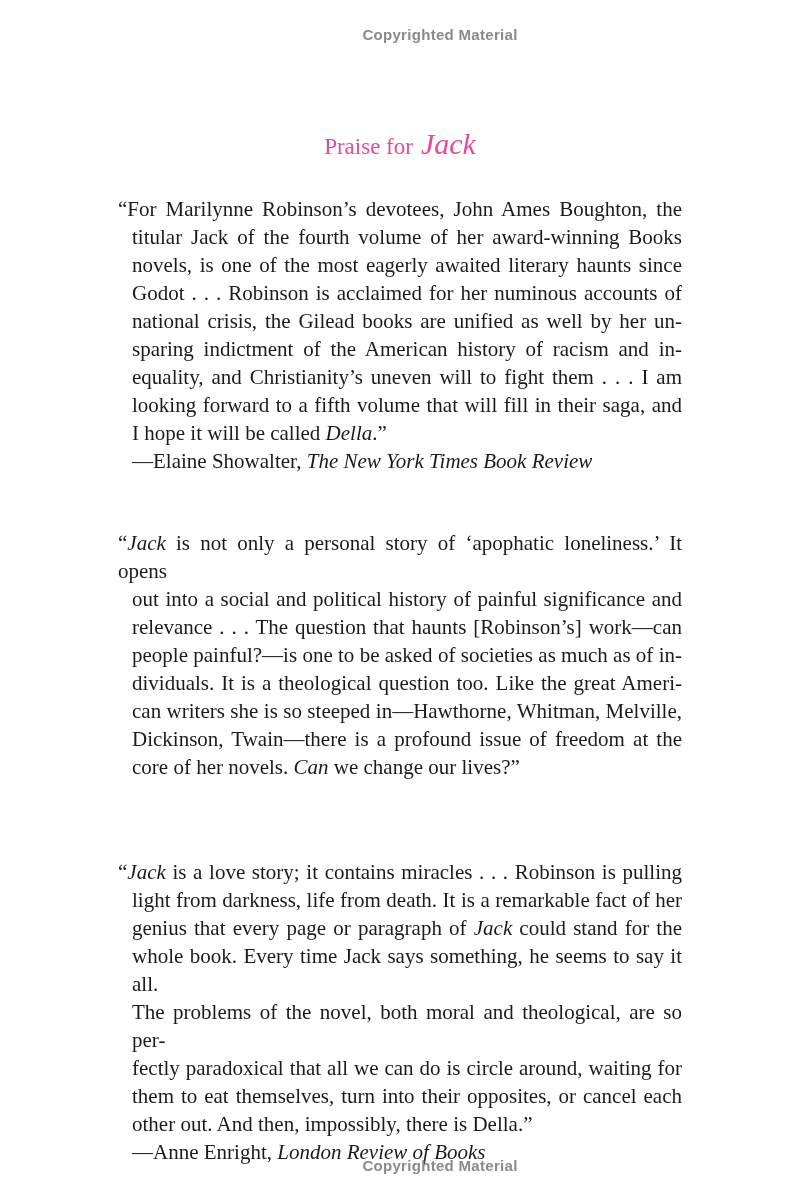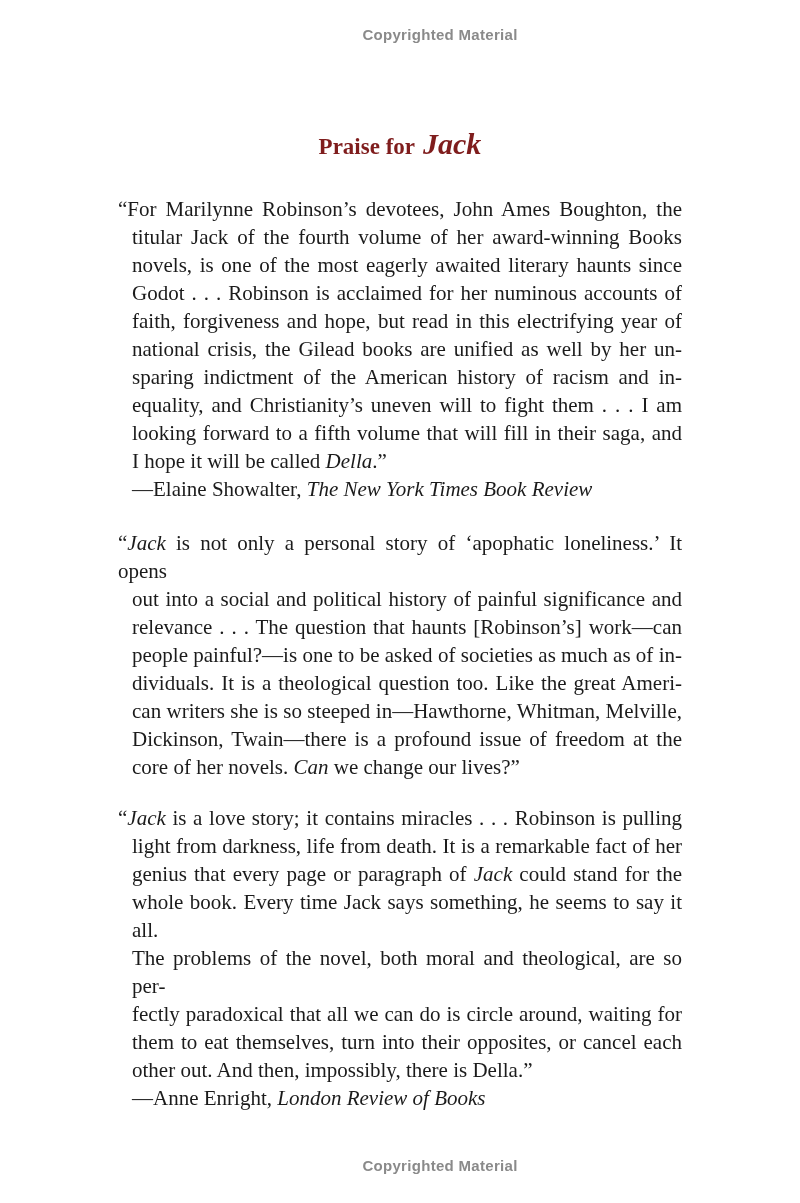--- a/index.html
+++ b/index.html
@@ -28,41 +28,41 @@
   }
   .banner.top { top: 26px; }
   .banner.bottom { top: 1157px; }
   .heading {
     position: absolute;
     top: 124px;
     left: 0;
     width: 100%;
     text-align: center;
     margin: 0;
-    font-weight: 700;
+    font-weight: 400;
     font-size: 23px;
     line-height: 40px;
-    color: #7f1d1d;
+    color: #ec4899;
   }
   .heading .book-title {
     font-style: italic;
     font-size: 30px;
     margin-left: 8px;
   }
   .quote {
     position: absolute;
     left: 118px;
     width: 550px;       
     padding-left: 14px; 
     font-size: 21px;
     line-height: 28px;
   }
   .q1 { top: 195px; }
   .q2 { top: 529px; }
-  .q3 { top: 804px; font-family: Liberation Serif, serif; }
+  .q3 { top: 858px; font-family: Liberation Serif, serif; }
   .ln {
     text-align: justify;
     text-align-last: justify;
   }
   .ln.first { margin-left: -14px; }
   .ln.last  { text-align-last: auto; }
   .attr { text-align: left; }
   i { font-style: italic; }
 </style>
 </head>
@@ -72,21 +72,20 @@
 
   <div class="banner top">Copyrighted Material</div>
 
   <h1 class="heading"><span>Praise for</span><i class="book-title">Jack</i></h1>
 
   <section class="quote q1">
       <div class="ln first"><span>“For Marilynne Robinson’s devotees, John Ames Boughton, the</span></div>
       <div class="ln"><span>titular Jack of the fourth volume of her award-winning Books</span></div>
       <div class="ln"><span>novels, is one of the most eagerly awaited literary haunts since</span></div>
       <div class="ln"><span>Godot . . . Robinson is acclaimed for her numinous accounts of</span></div>
-      <div class="ln"><span>faith, forgiveness and hope, but read in this electrifying year of</span></div>
       <div class="ln"><span>national crisis, the Gilead books are unified as well by her un-</span></div>
       <div class="ln"><span>sparing indictment of the American history of racism and in-</span></div>
       <div class="ln"><span>equality, and Christianity’s uneven will to fight them . . . I am</span></div>
       <div class="ln"><span>looking forward to a fifth volume that will fill in their saga, and</span></div>
       <div class="ln last"><span>I hope it will be called </span><i>Della</i><span>.”</span></div>
       <div class="attr"><span>—Elaine Showalter, </span><i>The New York Times Book Review</i></div>
     </section>
 
   <section class="quote q2">
       <div class="ln first"><span>“</span><i>Jack</i><span> is not only a personal story of ‘apophatic loneliness.’ It opens</span></div>

